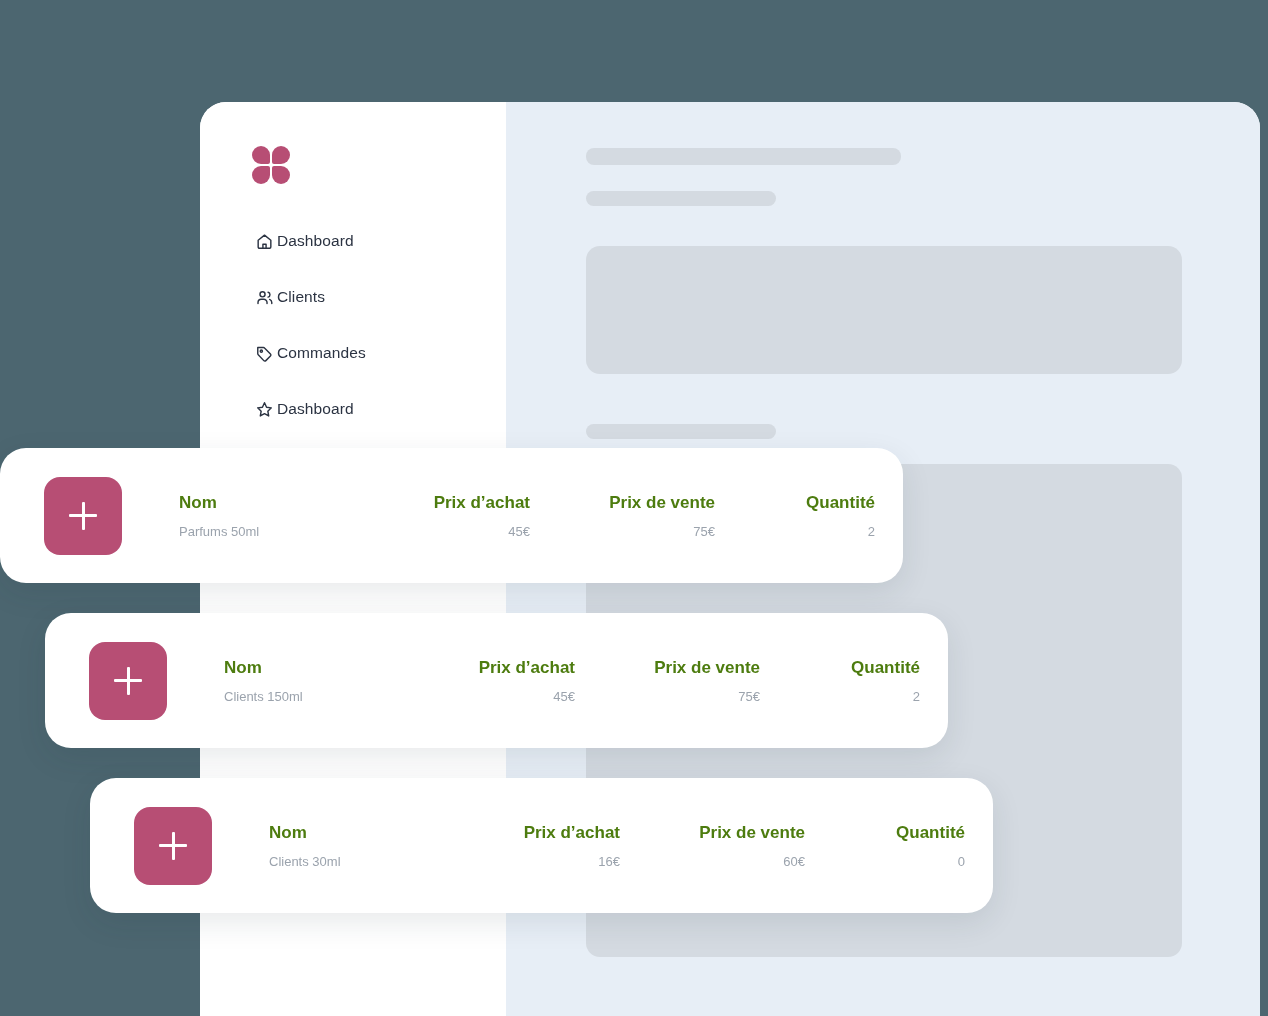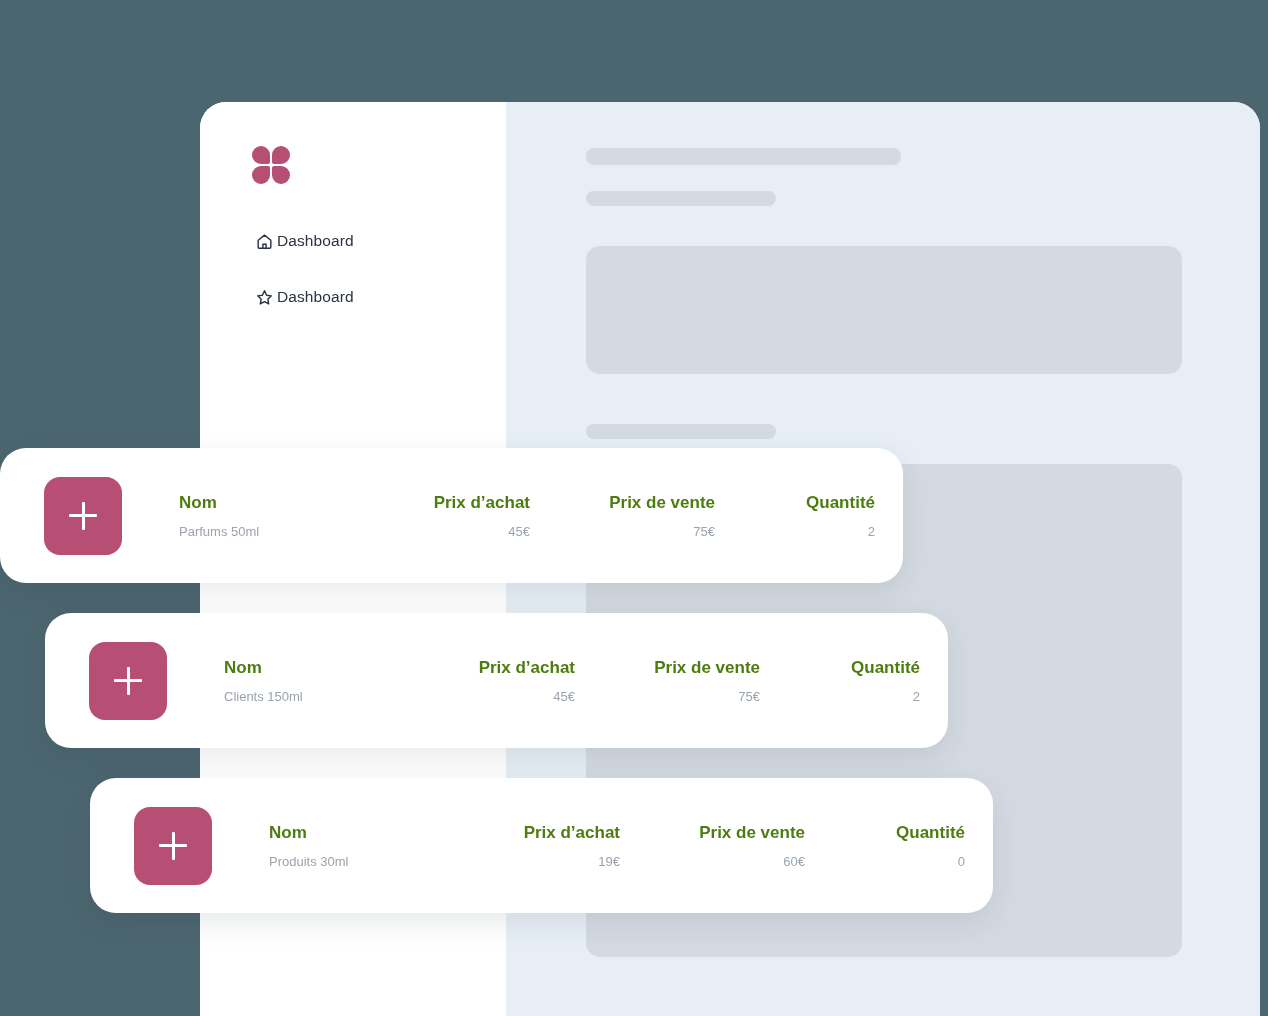--- a/index.html
+++ b/index.html
@@ -205,21 +205,41 @@
       <div class="nav-item">
         <span class="nav-icon">
           <svg width="19" height="19" viewBox="0 0 24 24" fill="none" stroke="currentColor" stroke-width="1.8" stroke-linecap="round" stroke-linejoin="round">
             <path d="M4 10.5 12 4l8 6.5V19a1.5 1.5 0 0 1-1.5 1.5h-13A1.5 1.5 0 0 1 4 19z"></path>
             <path d="M10 20.5v-5h4v5"></path>
           </svg>
         </span>
         <span class="nav-label">Dashboard</span>
       </div>
 
-
+      <div class="nav-item">
+        <span class="nav-icon">
+          <svg width="19" height="19" viewBox="0 0 24 24" fill="none" stroke="currentColor" stroke-width="1.8" stroke-linecap="round" stroke-linejoin="round">
+            <circle cx="9.5" cy="8" r="3.2"></circle>
+            <path d="M3.8 19.5v-1.2a4.2 4.2 0 0 1 4.2-4.2h3a4.2 4.2 0 0 1 4.2 4.2v1.2"></path>
+            <path d="M16.5 5.3a3.2 3.2 0 0 1 0 6.2"></path>
+            <path d="M18.5 14.4a4.2 4.2 0 0 1 2.7 3.9v1.2"></path>
+          </svg>
+        </span>
+        <span class="nav-label">Clients</span>
+      </div>
+
+      <div class="nav-item">
+        <span class="nav-icon">
+          <svg width="19" height="19" viewBox="0 0 24 24" fill="none" stroke="currentColor" stroke-width="1.8" stroke-linecap="round" stroke-linejoin="round">
+            <path d="M3.5 4.5h7.2c.5 0 1 .2 1.3.6l7.5 7.5a1.8 1.8 0 0 1 0 2.6l-5.8 5.8a1.8 1.8 0 0 1-2.6 0L4.1 13.5a1.8 1.8 0 0 1-.6-1.3z"></path>
+            <circle cx="8" cy="9" r="1.4"></circle>
+          </svg>
+        </span>
+        <span class="nav-label">Commandes</span>
+      </div>
 
       <div class="nav-item">
         <span class="nav-icon">
           <svg width="19" height="19" viewBox="0 0 24 24" fill="none" stroke="currentColor" stroke-width="1.8" stroke-linecap="round" stroke-linejoin="round">
             <path d="M12 3.5l2.6 5.6 6 .8-4.4 4.2 1.1 6.1L12 17.3l-5.3 2.9 1.1-6.1L3.4 9.9l6-.8z"></path>
           </svg>
         </span>
         <span class="nav-label">Dashboard</span>
       </div>
 
@@ -287,25 +307,25 @@
 </div>
 
 <div class="product-card card-3">
   <button class="add-button">
     <span class="plus-h"></span>
     <span class="plus-v"></span>
   </button>
   <div class="fields">
     <div class="field col-nom">
       <span class="field-label">Nom</span>
-      <span class="field-value">Produits 30ml</span>
+      <span class="field-value">Clients 30ml</span>
     </div>
     <div class="field col-achat">
       <span class="field-label">Prix d’achat</span>
-      <span class="field-value">19€</span>
+      <span class="field-value">16€</span>
     </div>
     <div class="field col-vente">
       <span class="field-label">Prix de vente</span>
       <span class="field-value">60€</span>
     </div>
     <div class="field col-qte">
       <span class="field-label">Quantité</span>
       <span class="field-value">0</span>
     </div>
   </div>

